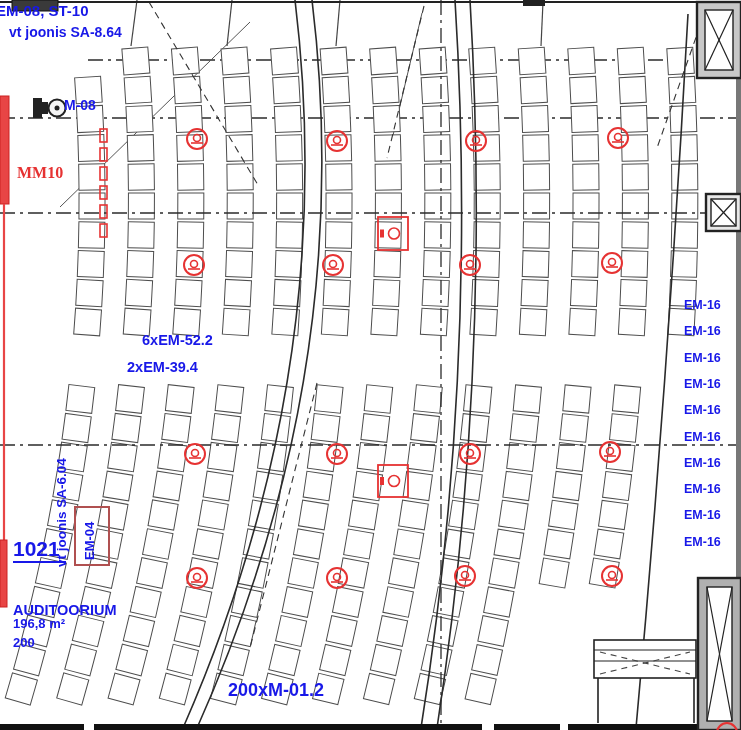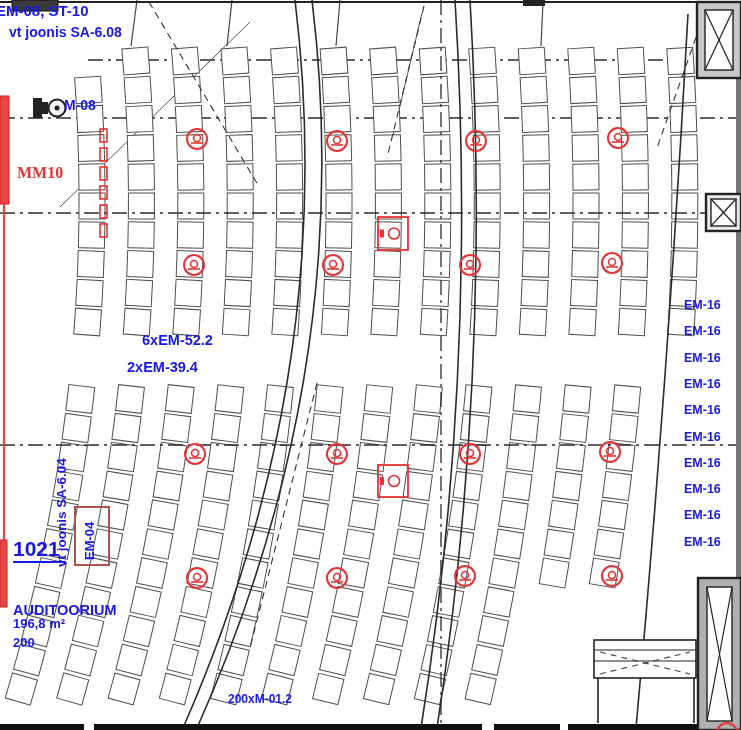--- a/index.html
+++ b/index.html
@@ -431,30 +431,30 @@
         <g>
           <rect x="378" y="465" width="30" height="32" fill="none" stroke="#E63232" stroke-width="1.8"></rect>
           <circle cx="394" cy="481" r="5.5" fill="none" stroke="#E63232" stroke-width="1.6"></circle>
           <rect x="380" y="477" width="4" height="8" fill="#E63232"></rect>
         </g>
         <circle cx="727" cy="733" r="10" fill="none" stroke="#E63232" stroke-width="2.2"></circle>
       </g>
   </svg>
 
   <div class="lbl" style="left:-4px;top:3px;font-size:15px;">EM-08, ST-10</div>
-  <div class="lbl" style="left:9px;top:25px;font-size:14px;">vt joonis SA-6.08</div>
+  <div class="lbl" style="left:9px;top:25px;font-size:14px;">vt joonis SA-8.64</div>
   <div class="lbl" style="left:64px;top:98px;font-size:14px;">M-08</div>
   <div class="lbl red" style="left:17px;top:165px;font-size:16px;font-family:Liberation Serif, serif;">MM10</div>
   <div class="lbl" style="left:142px;top:333px;font-size:14.5px;">6xEM-52.2</div>
   <div class="lbl" style="left:127px;top:360px;font-size:14.5px;">2xEM-39.4</div>
   <div class="lbl" style="left:13px;top:538px;font-size:21px;"><span class="u">1021</span></div>
   <div class="lbl" style="left:13px;top:603px;font-size:14.5px;">AUDITOORIUM</div>
   <div class="lbl" style="left:13px;top:617px;font-size:13px;">196,8 m²</div>
   <div class="lbl" style="left:13px;top:636px;font-size:13px;">200</div>
-  <div class="lbl" style="left:228px;top:681px;font-size:12px;margin-top:12px;">200xM-01.2</div>
+  <div class="lbl" style="left:228px;top:681px;font-size:18px;">200xM-01.2</div>
   <div class="lbl vert" style="left:55px;top:567px;font-size:13.5px;">vt joonis SA-6.04</div>
   <div class="embox">
     <div class="lbl vert" style="left:7px;top:52px;font-size:13px;">EM-04</div>
   </div>
   <div id="em16-col">
       <div class="em16" style="top: 256px;">EM-16</div>
       <div class="em16" style="top: 282.3px;">EM-16</div>
       <div class="em16" style="top: 308.6px;">EM-16</div>
       <div class="em16" style="top: 334.9px;">EM-16</div>
       <div class="em16" style="top: 361.2px;">EM-16</div>

